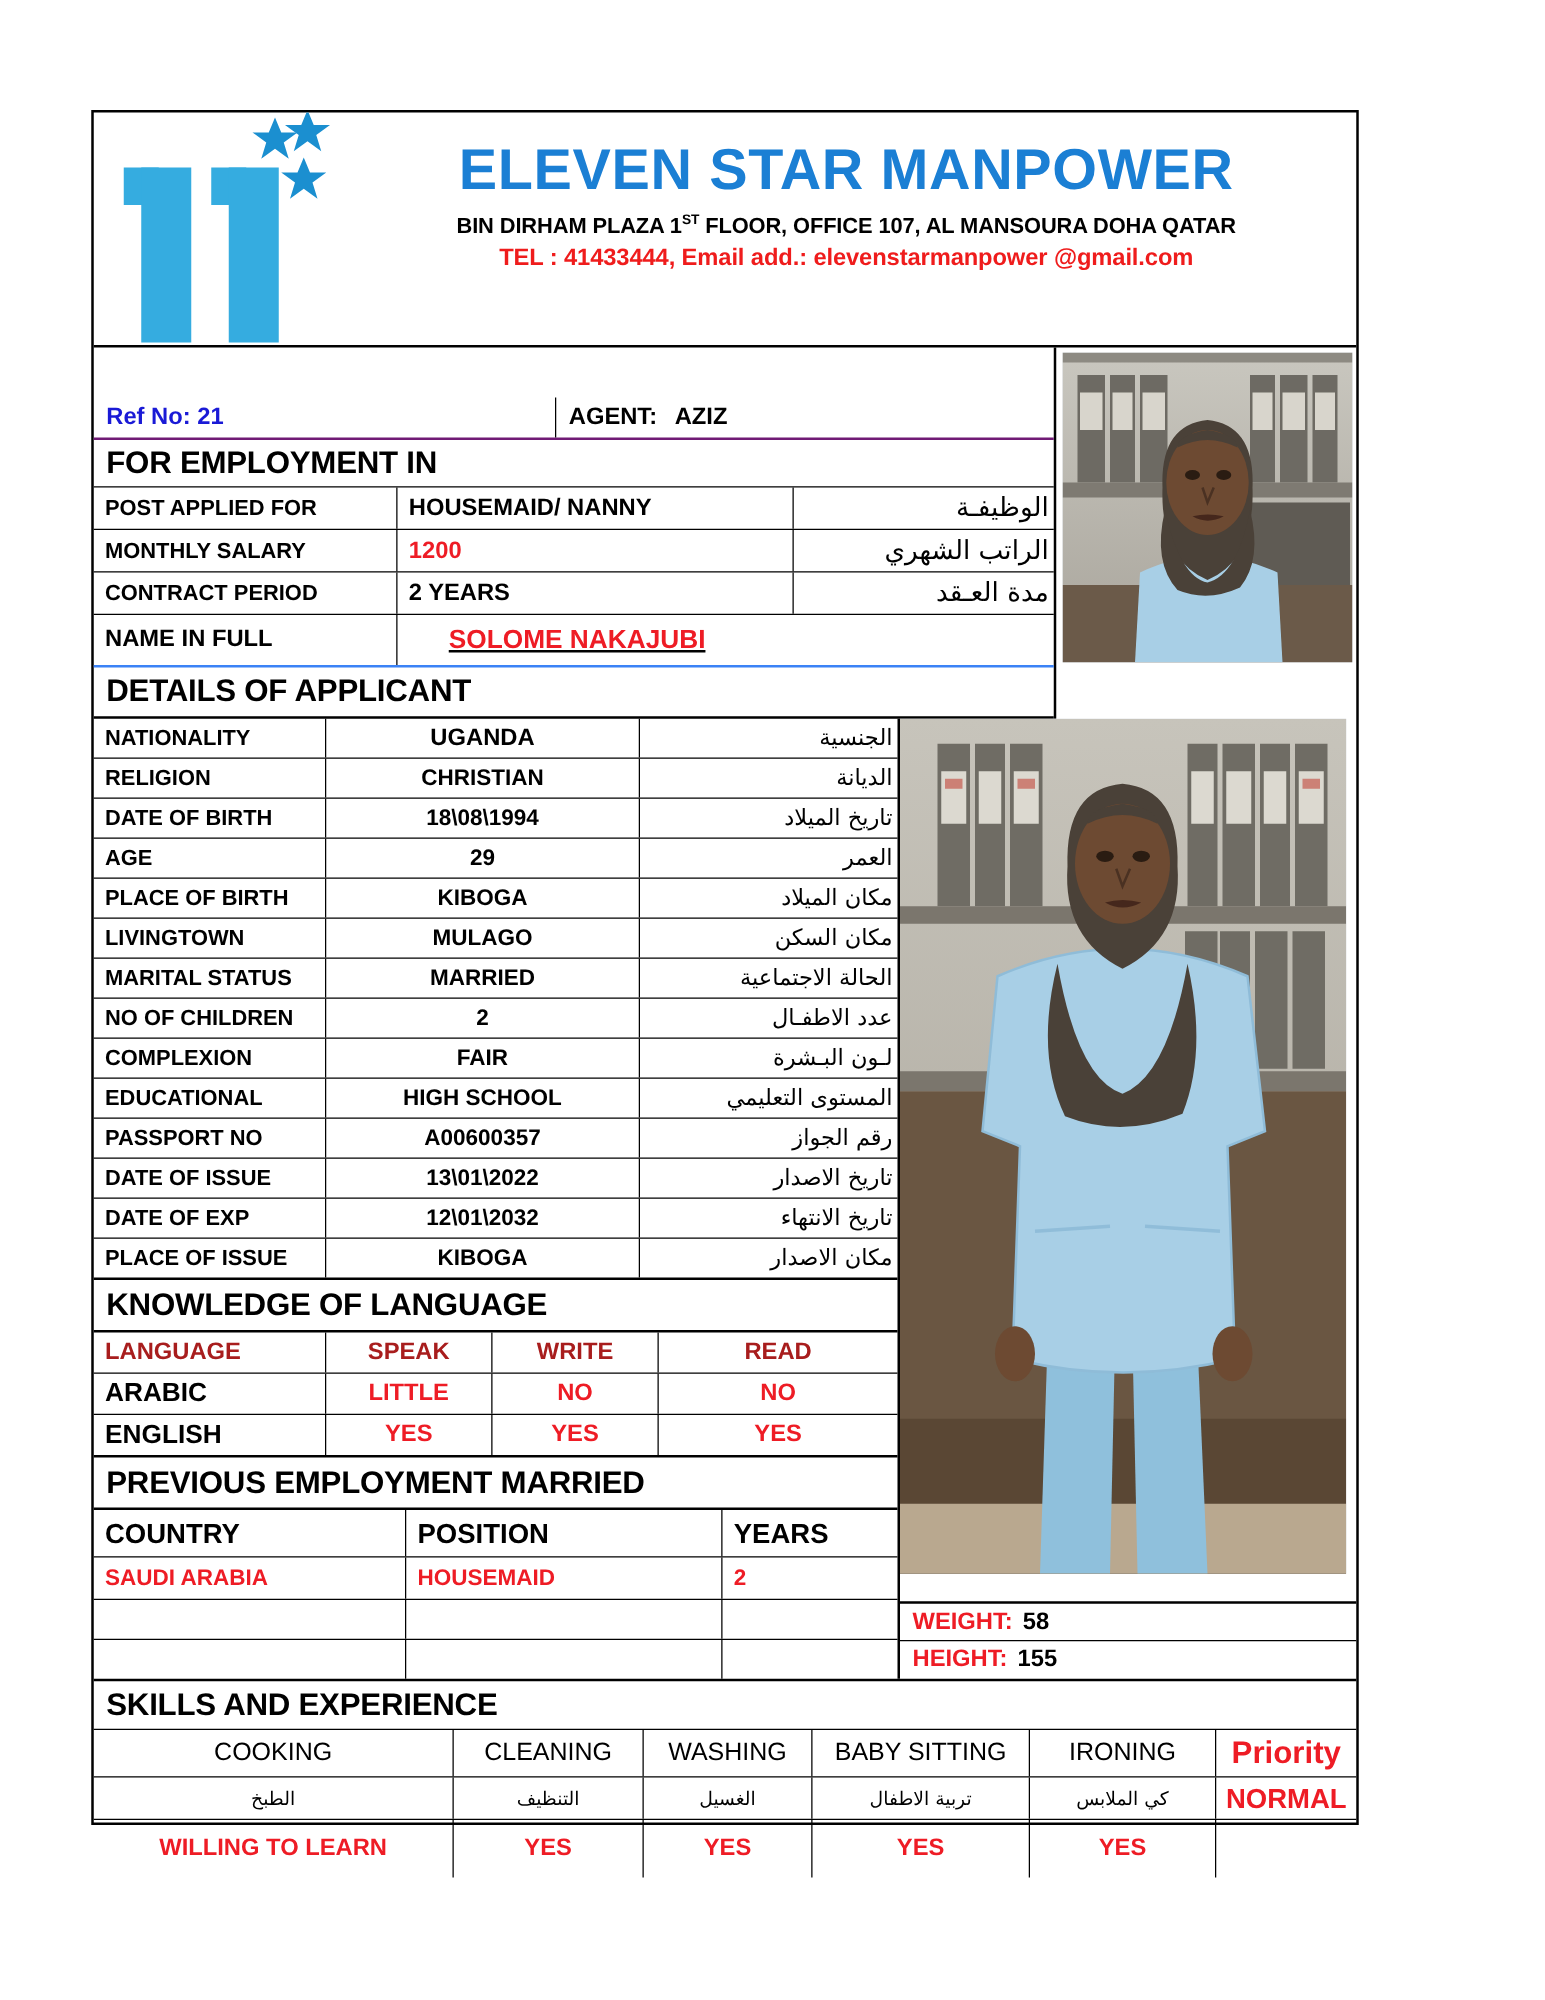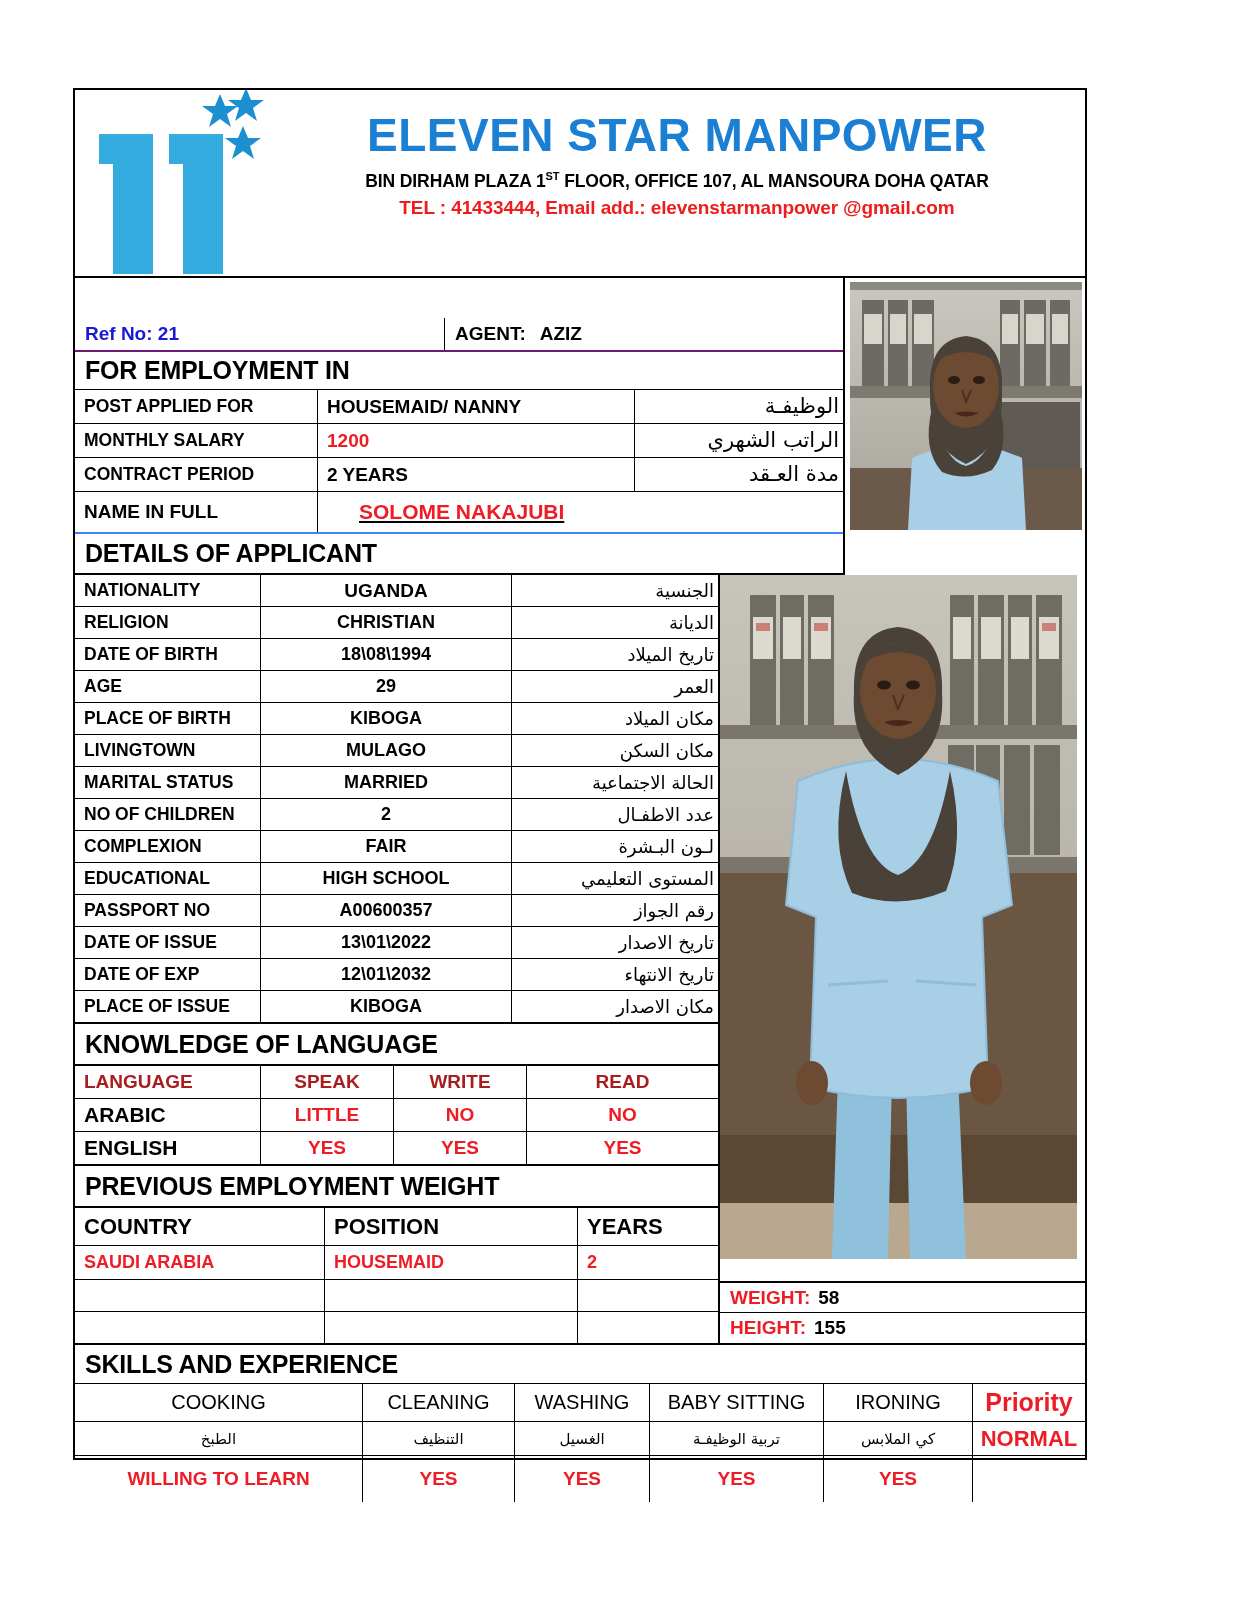--- a/index.html
+++ b/index.html
@@ -476,21 +476,21 @@
             <div class="l-c">
                 <span class="val red">YES</span>
               </div>
             <div class="l-cl">
                 <span class="val red">YES</span>
               </div>
           </div>
         </div>
 
         <div class="sect-row" style="height:40px;border-bottom:2px solid #000;">
-          <span class="sect">PREVIOUS EMPLOYMENT WEIGHT</span>
+          <span class="sect">PREVIOUS EMPLOYMENT MARRIED</span>
         </div>
         <div>
           <div class="p-row">
             <div class="p-c1">
                 <span class="lbl" style="font-size:22px">COUNTRY</span>
               </div>
             <div class="p-c2">
                 <span class="lbl" style="font-size:22px">POSITION</span>
               </div>
             <div class="p-c3">
@@ -648,21 +648,21 @@
         <div class="sk-c w-cook">
             <span class="ar-sm">الطبخ</span>
           </div>
         <div class="sk-c w-clean">
             <span class="ar-sm">التنظيف</span>
           </div>
         <div class="sk-c w-wash">
             <span class="ar-sm">الغسيل</span>
           </div>
         <div class="sk-c w-baby">
-            <span class="ar-sm">تربية الوظيفـة</span>
+            <span class="ar-sm">تربية الاطفال</span>
           </div>
         <div class="sk-c w-iron">
             <span class="ar-sm">كي الملابس</span>
           </div>
         <div class="sk-c sk-last w-prio">
             <span class="lbl red" style="font-size:22px">NORMAL</span>
           </div>
       </div>
 
       <div class="sk-row h46">

